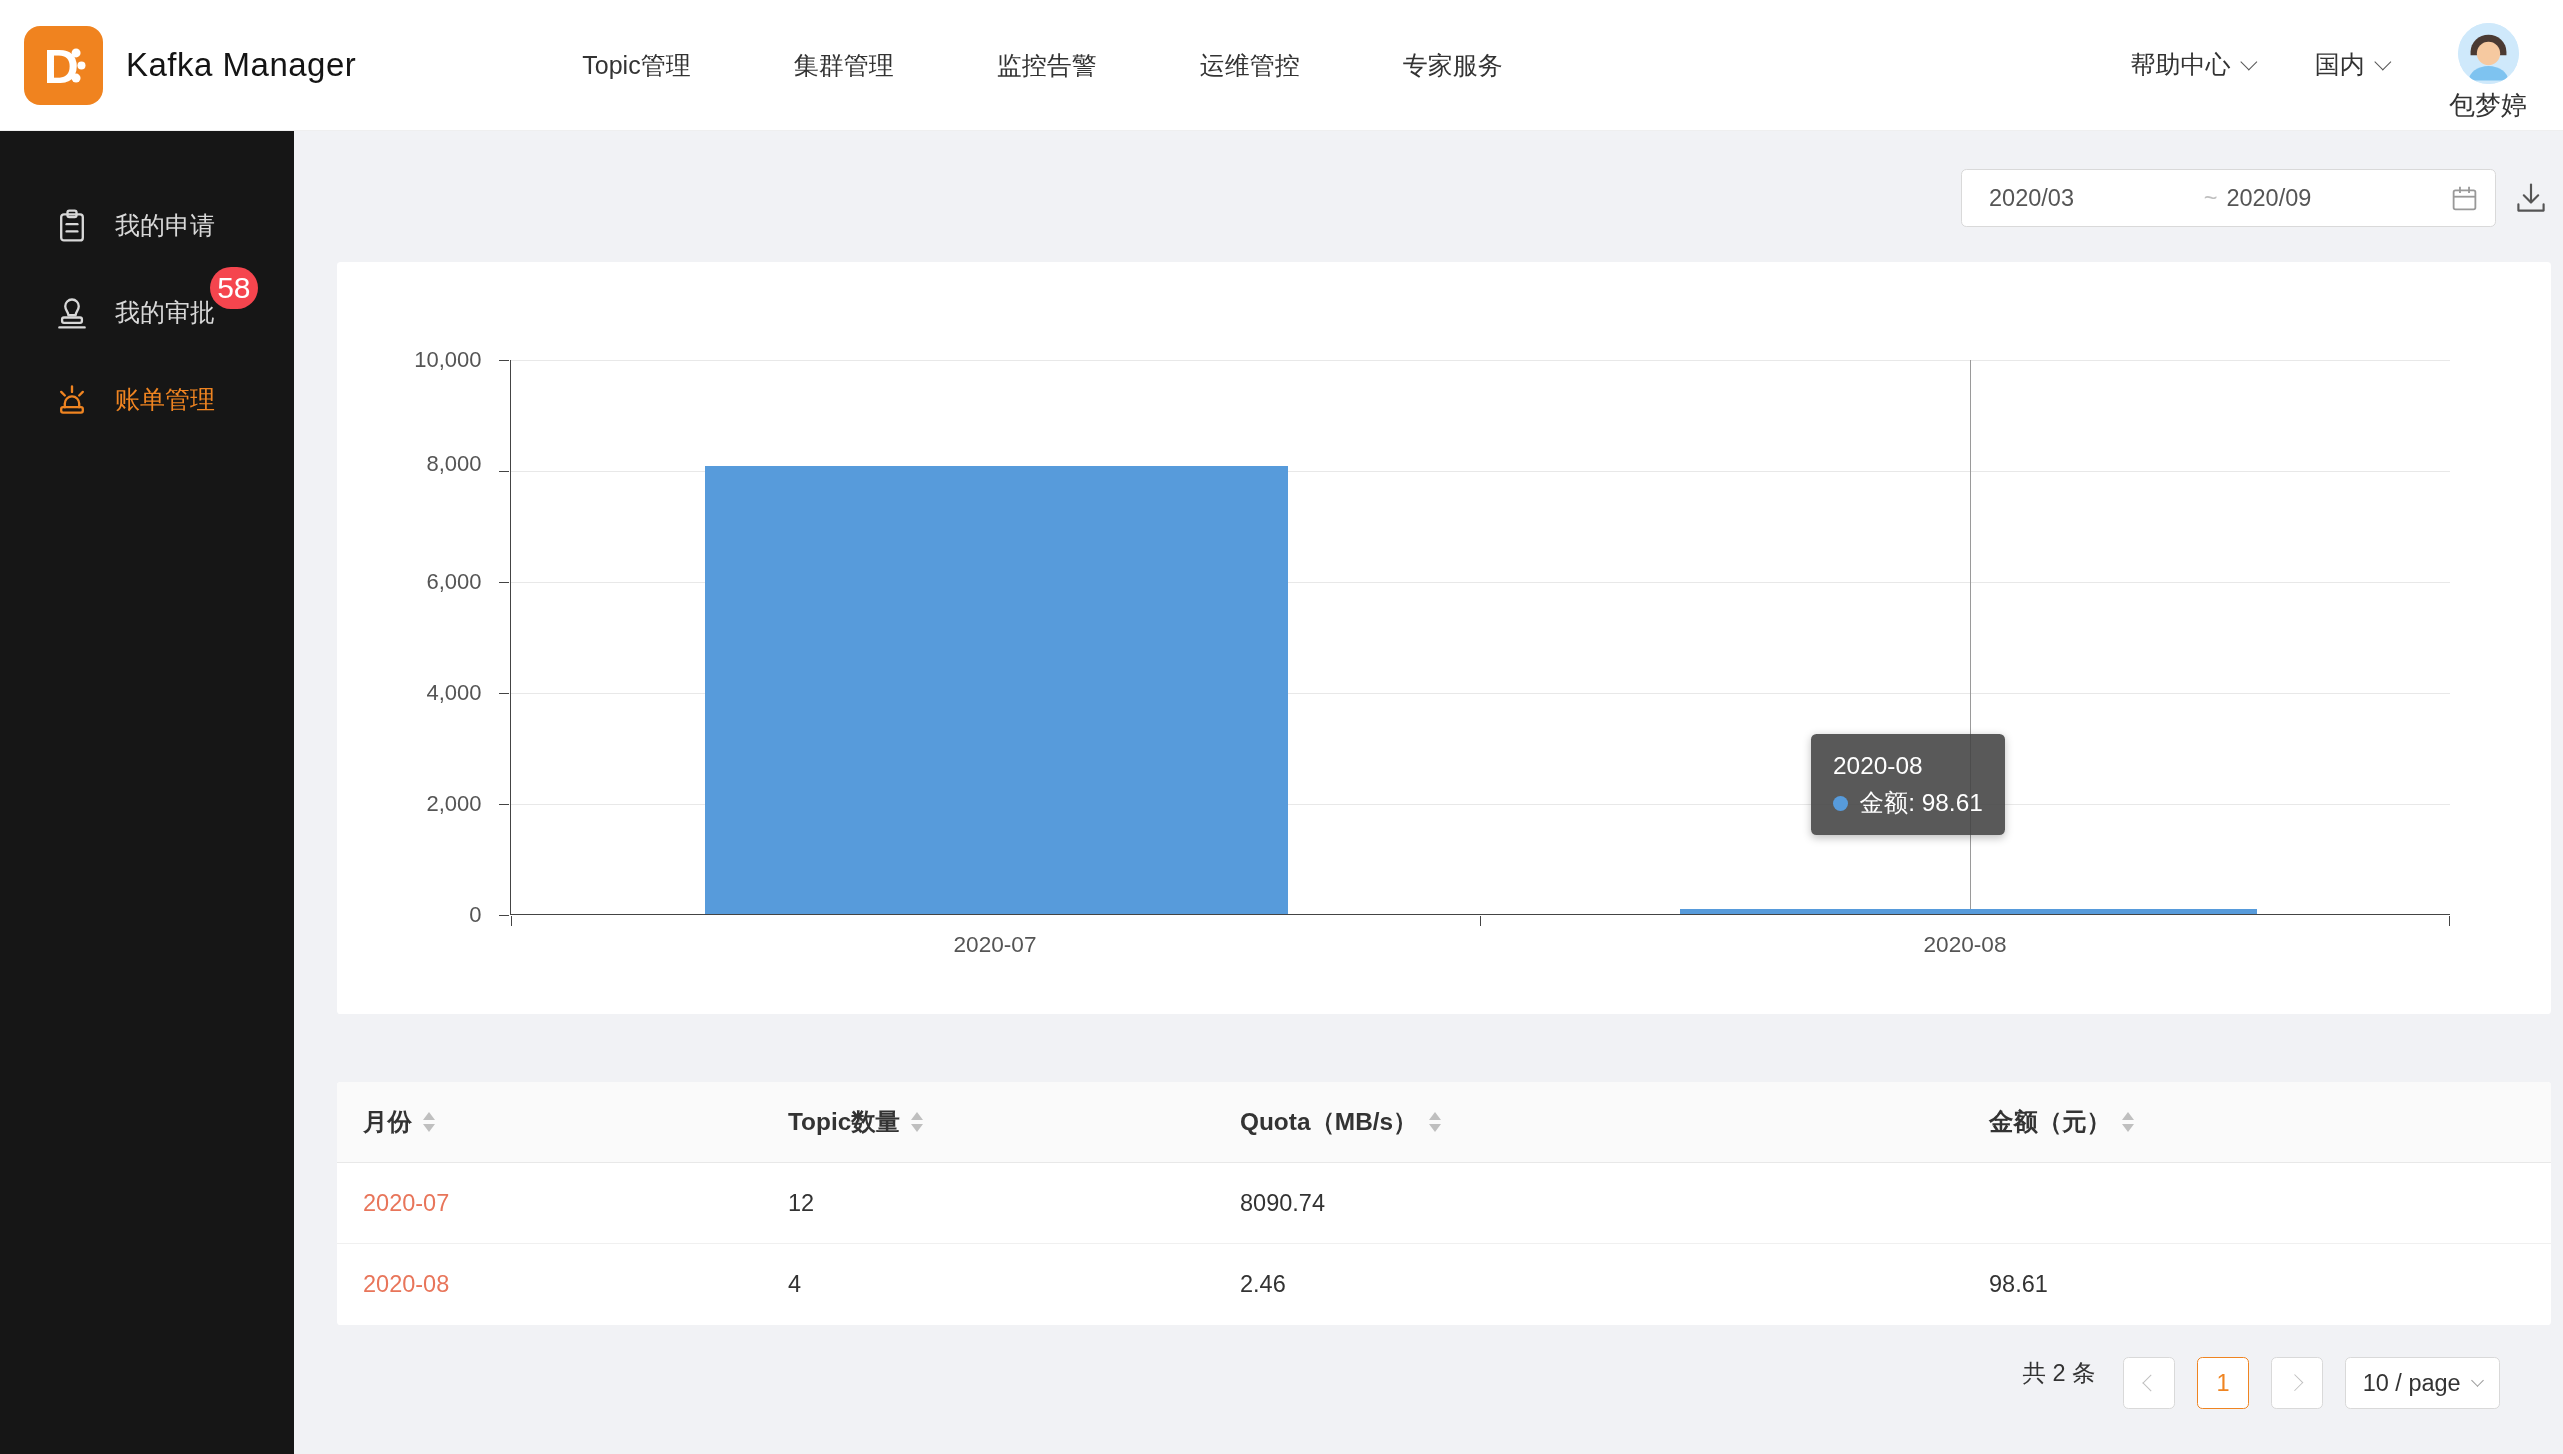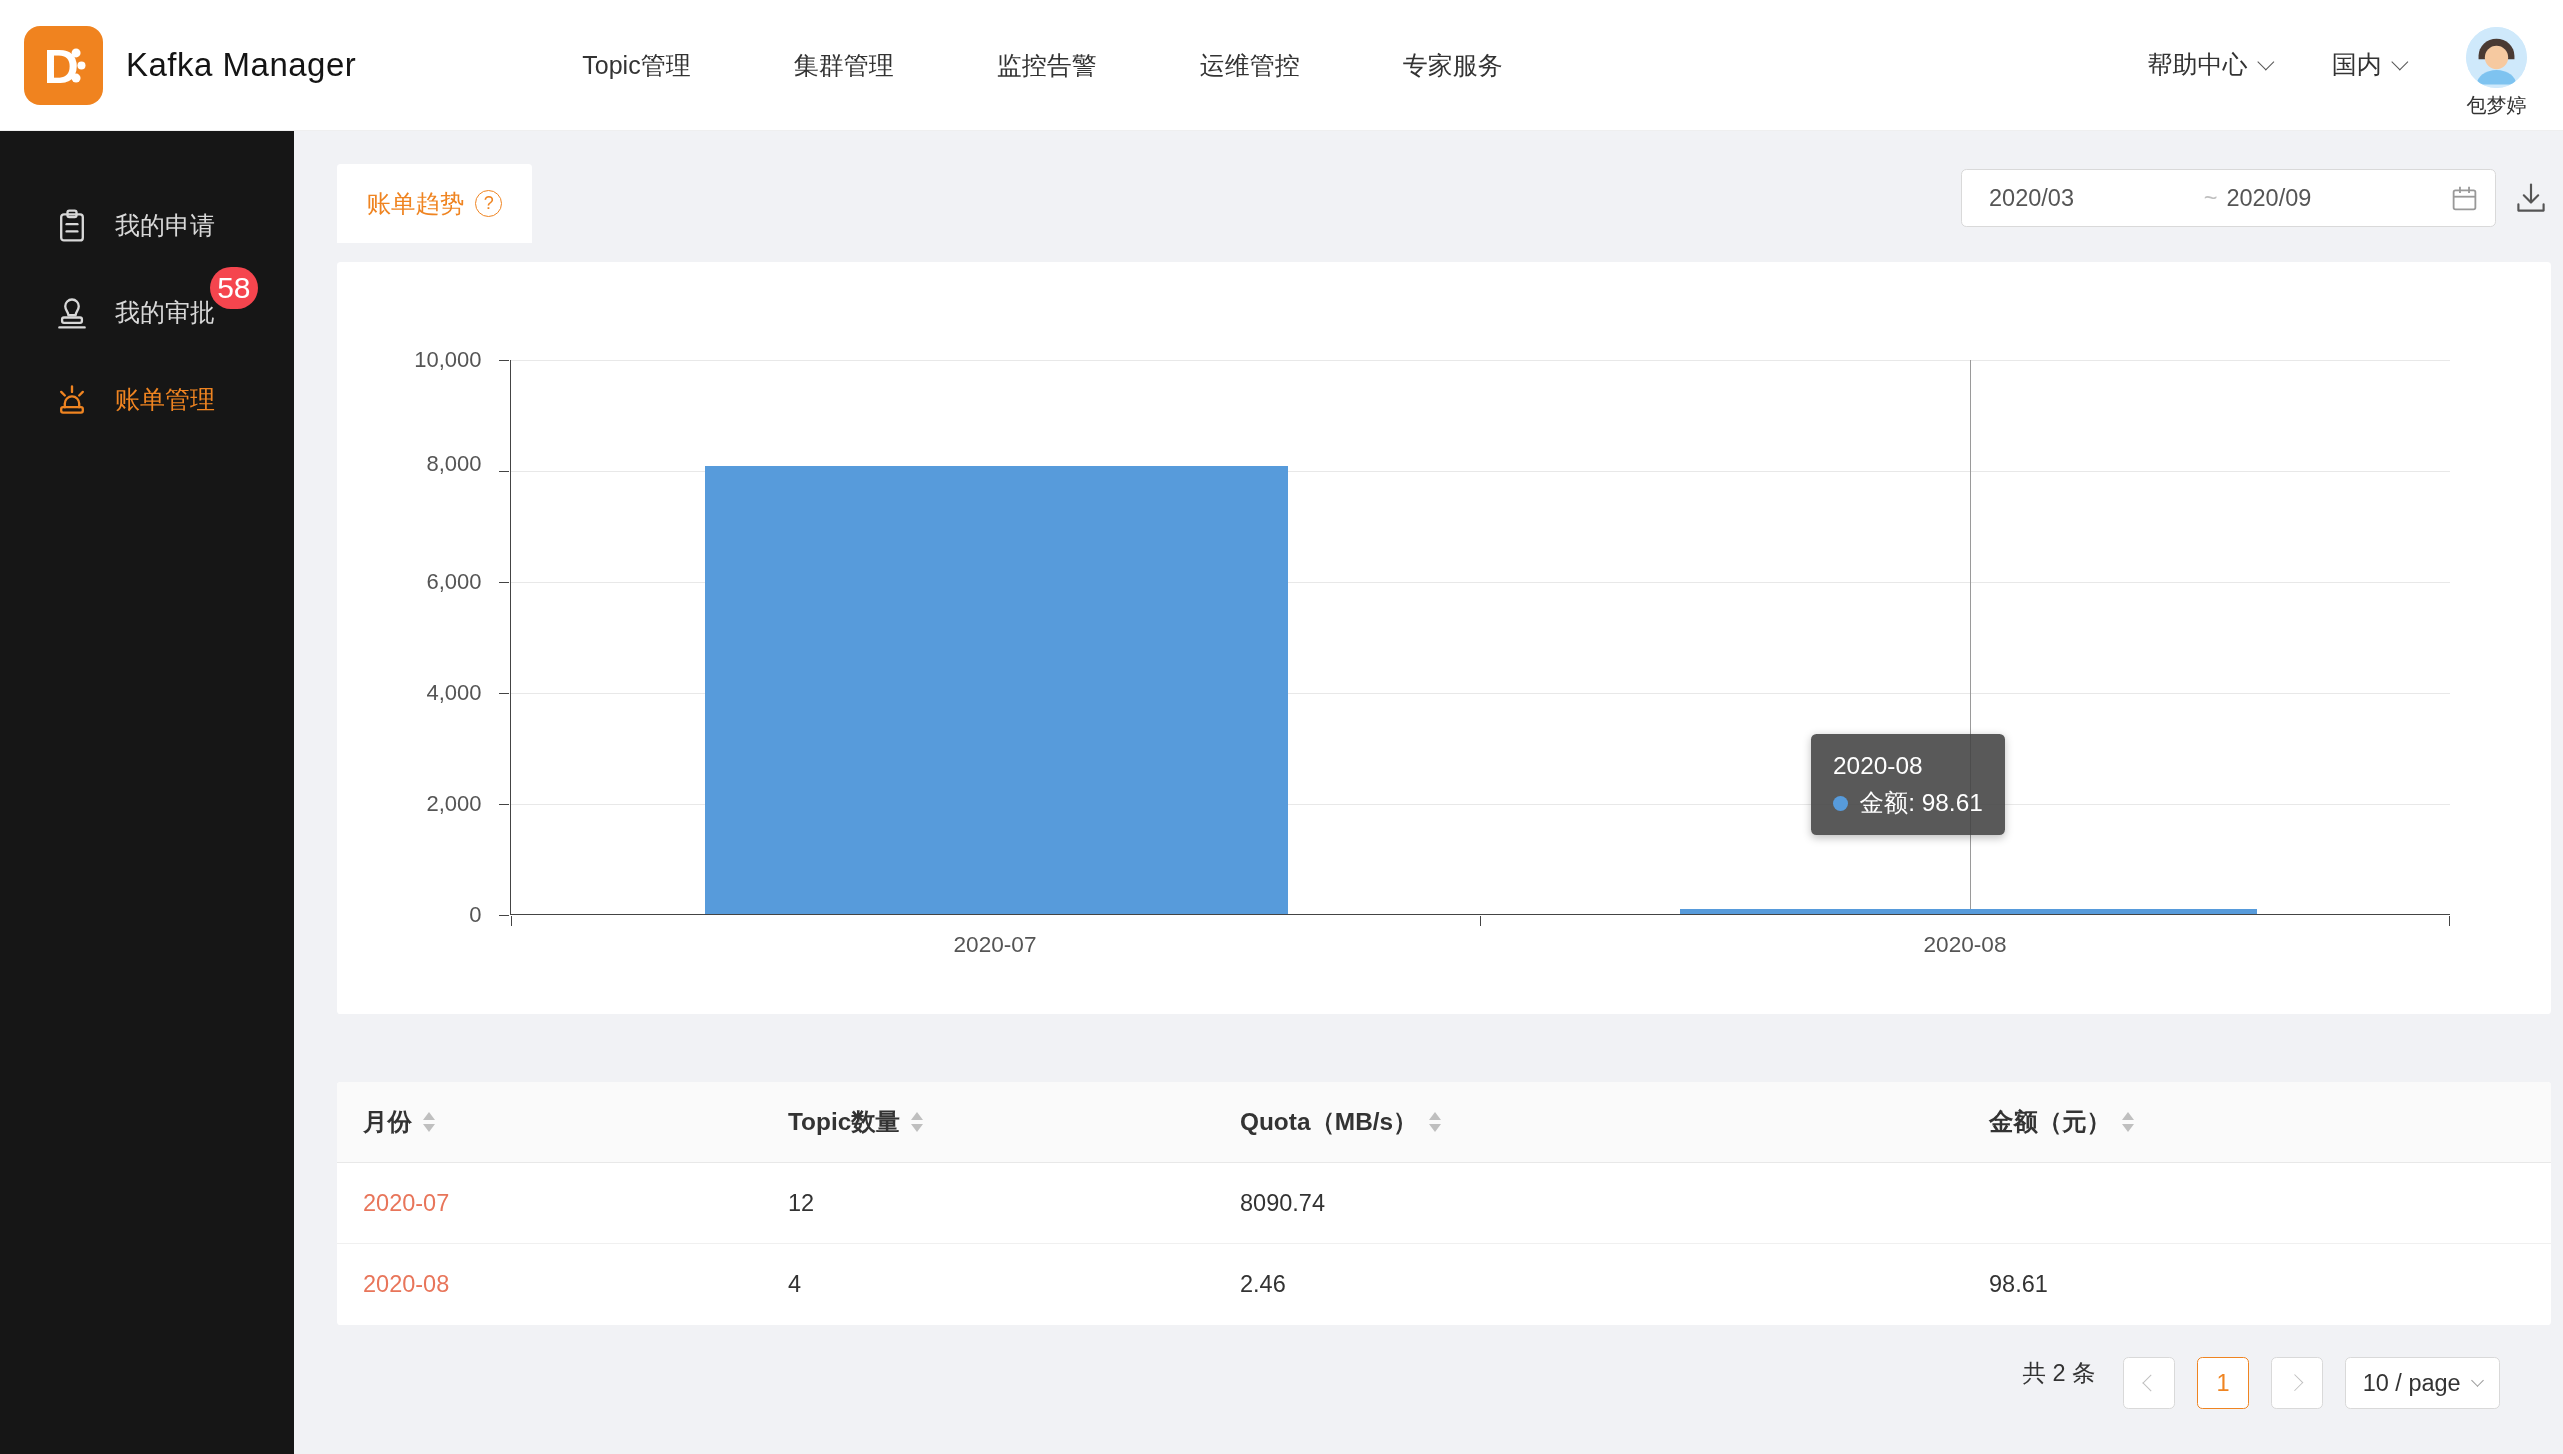--- a/index.html
+++ b/index.html
@@ -13,21 +13,21 @@
   .logo { width:79px; height:79px; }
   .app-title { font-size:33px; color:#141414; margin-left:23.5px; font-weight:500; letter-spacing:0.5px; }
   .top-nav { display:flex; gap:103px; margin-left:226px; font-size:25px; color:#333; }
   .nav-item { cursor:pointer; white-space:nowrap; }
   .header-right { margin-left:auto; display:flex; align-items:center; gap:60px; }
   .hr-item { display:flex; align-items:center; gap:12.6px; font-size:25px; color:#333; cursor:pointer; }
   .chev { display:inline-block; width:11.7px; height:11.7px; border-right:1.8px solid #555; border-bottom:1.8px solid #555;
     transform:rotate(45deg); margin-top:-6.3px; }
   .user-block { display:flex; flex-direction:column; align-items:center; gap:4.5px; margin-top:16.3px; }
   .avatar-wrap { width:61px; height:61px; border-radius:50%; overflow:hidden; background:#cfe9fb; }
-  .user-name { font-size:20px; color:#333; }
+  .user-name { font-size:26px; color:#333; }
 
   
   .sidebar { position:absolute; top:131px; left:0; bottom:0; width:294px; background:#161616; padding-top:51px; z-index:9; }
   .side-item { height:87px; display:flex; align-items:center; gap:25px; padding-left:34px;
     color:#d8d8d8; font-size:25px; position:relative; cursor:pointer;margin-left:20px; }
   .side-item.active { color:#ef8421; }
   .side-icon { width:36px; height:36px; flex:0 0 36px; }
   .side-icon svg { width:36px; height:36px; stroke:currentColor; fill:none; stroke-width:2.6; stroke-linecap:round; stroke-linejoin:round; }
   .badge { position:absolute; left:190px; top:-1.8px; min-width:43px; height:42px; border-radius:22px;
     background:#f5454e; color:#fff; font-size:30px; display:flex; align-items:center; justify-content:center; padding:0 7.2px; }
@@ -173,24 +173,20 @@
         <line x1="32" y1="11" x2="28" y2="15"></line>
       </svg>
     </span>
     <span>账单管理</span>
   </div>
 </aside>
 <div class="bl-strip"></div>
 
 <main class="main">
 
-  <div class="tab">
-    <span>账单趋势</span>
-    <span class="qmark">?</span>
-  </div>
 
   <div class="date-range">
     <span class="date-part">2020/03</span>
     <span class="date-sep">~</span>
     <span class="date-part">2020/09</span>
     <span class="cal-icon">
       <svg viewBox="0 0 32 32">
         <rect x="4" y="7" width="24" height="21" rx="2"></rect>
         <line x1="4" y1="14" x2="28" y2="14"></line>
         <line x1="11" y1="3" x2="11" y2="10"></line>

